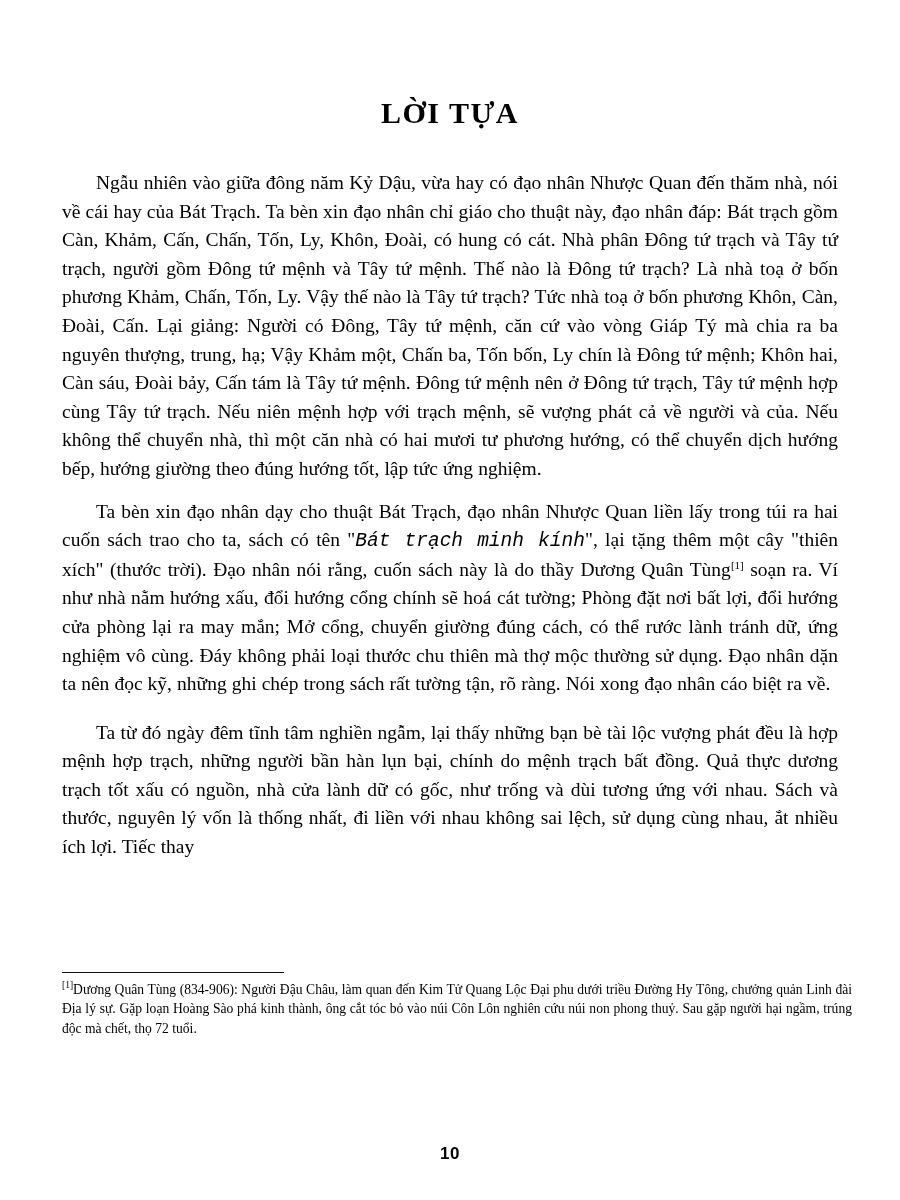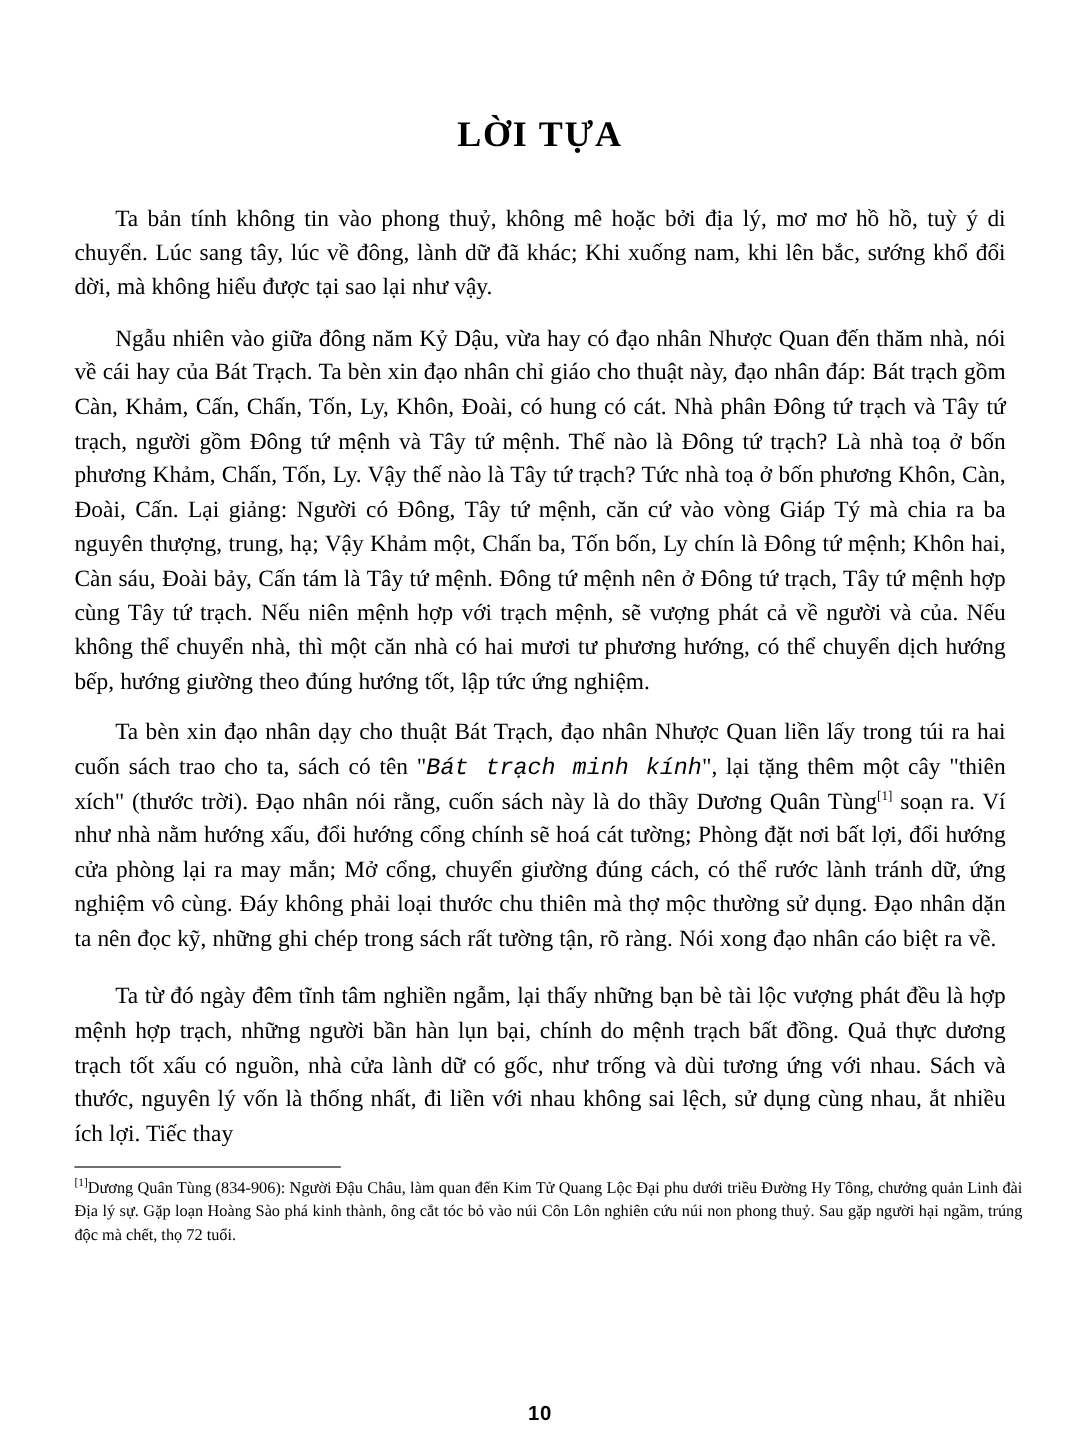--- a/index.html
+++ b/index.html
@@ -107,40 +107,39 @@
 
   p.footnote sup {
     font-size: 9.5px;
     vertical-align: super;
     line-height: 0;
   }
 
   .page-number {
     position: absolute;
     left: 0;
-    top: 1168px;
+    top: 1144px;
     width: 776px;
     text-align: center;
     font-family: "Liberation Sans", "DejaVu Sans", sans-serif;
     font-weight: bold;
     font-size: 17px;
     letter-spacing: 0.5px;
   }
 </style>
 </head>
 <body>
 
 <div class="page">
   <div class="content">
 
     <h1 class="page-title">LỜI TỰA</h1>
 
     <div class="body-block">
 
-      <p class="para">Ta bản tính không tin vào phong thuỷ, không mê hoặc bởi địa lý, mơ mơ hồ hồ, tuỳ ý di chuyển. Lúc sang tây, lúc về đông, lành dữ đã khác; Khi xuống nam, khi lên bắc, sướng khổ đổi dời, mà không hiểu được tại sao lại như vậy.</p>
 
       <p class="para">Ngẫu nhiên vào giữa đông năm Kỷ Dậu, vừa hay có đạo nhân Nhược Quan đến thăm nhà, nói về cái hay của Bát Trạch. Ta bèn xin đạo nhân chỉ giáo cho thuật này, đạo nhân đáp: Bát trạch gồm Càn, Khảm, Cấn, Chấn, Tốn, Ly, Khôn, Đoài, có hung có cát. Nhà phân Đông tứ trạch và Tây tứ trạch, người gồm Đông tứ mệnh và Tây tứ mệnh. Thế nào là Đông tứ trạch? Là nhà toạ ở bốn phương Khảm, Chấn, Tốn, Ly. Vậy thế nào là Tây tứ trạch? Tức nhà toạ ở bốn phương Khôn, Càn, Đoài, Cấn. Lại giảng: Người có Đông, Tây tứ mệnh, căn cứ vào vòng Giáp Tý mà chia ra ba nguyên thượng, trung, hạ; Vậy Khảm một, Chấn ba, Tốn bốn, Ly chín là Đông tứ mệnh; Khôn hai, Càn sáu, Đoài bảy, Cấn tám là Tây tứ mệnh. Đông tứ mệnh nên ở Đông tứ trạch, Tây tứ mệnh hợp cùng Tây tứ trạch. Nếu niên mệnh hợp với trạch mệnh, sẽ vượng phát cả về người và của. Nếu không thể chuyển nhà, thì một căn nhà có hai mươi tư phương hướng, có thể chuyển dịch hướng bếp, hướng giường theo đúng hướng tốt, lập tức ứng nghiệm.</p>
 
       <p class="para"><span>Ta bèn xin đạo nhân dạy cho thuật Bát Trạch, đạo nhân Nhược Quan liền lấy trong túi ra hai cuốn sách trao cho ta, sách có tên "</span><span class="italic-title">Bát trạch minh kính</span><span>", lại tặng thêm một cây "thiên xích" (thước trời). Đạo nhân nói rằng, cuốn sách này là do thầy Dương Quân Tùng</span><sup class="fn-ref">[1]</sup><span> soạn ra. Ví như nhà nằm hướng xấu, đổi hướng cổng chính sẽ hoá cát tường; Phòng đặt nơi bất lợi, đổi hướng cửa phòng lại ra may mắn; Mở cổng, chuyển giường đúng cách, có thể rước lành tránh dữ, ứng nghiệm vô cùng. Đáy không phải loại thước chu thiên mà thợ mộc thường sử dụng. Đạo nhân dặn ta nên đọc kỹ, những ghi chép trong sách rất tường tận, rõ ràng. Nói xong đạo nhân cáo biệt ra về.</span></p>
 
       <p class="para">Ta từ đó ngày đêm tĩnh tâm nghiền ngẫm, lại thấy những bạn bè tài lộc vượng phát đều là hợp mệnh hợp trạch, những người bần hàn lụn bại, chính do mệnh trạch bất đồng. Quả thực dương trạch tốt xấu có nguồn, nhà cửa lành dữ có gốc, như trống và dùi tương ứng với nhau. Sách và thước, nguyên lý vốn là thống nhất, đi liền với nhau không sai lệch, sử dụng cùng nhau, ắt nhiều ích lợi. Tiếc thay</p>
 
     </div>
 
     <div class="footnote-area">

